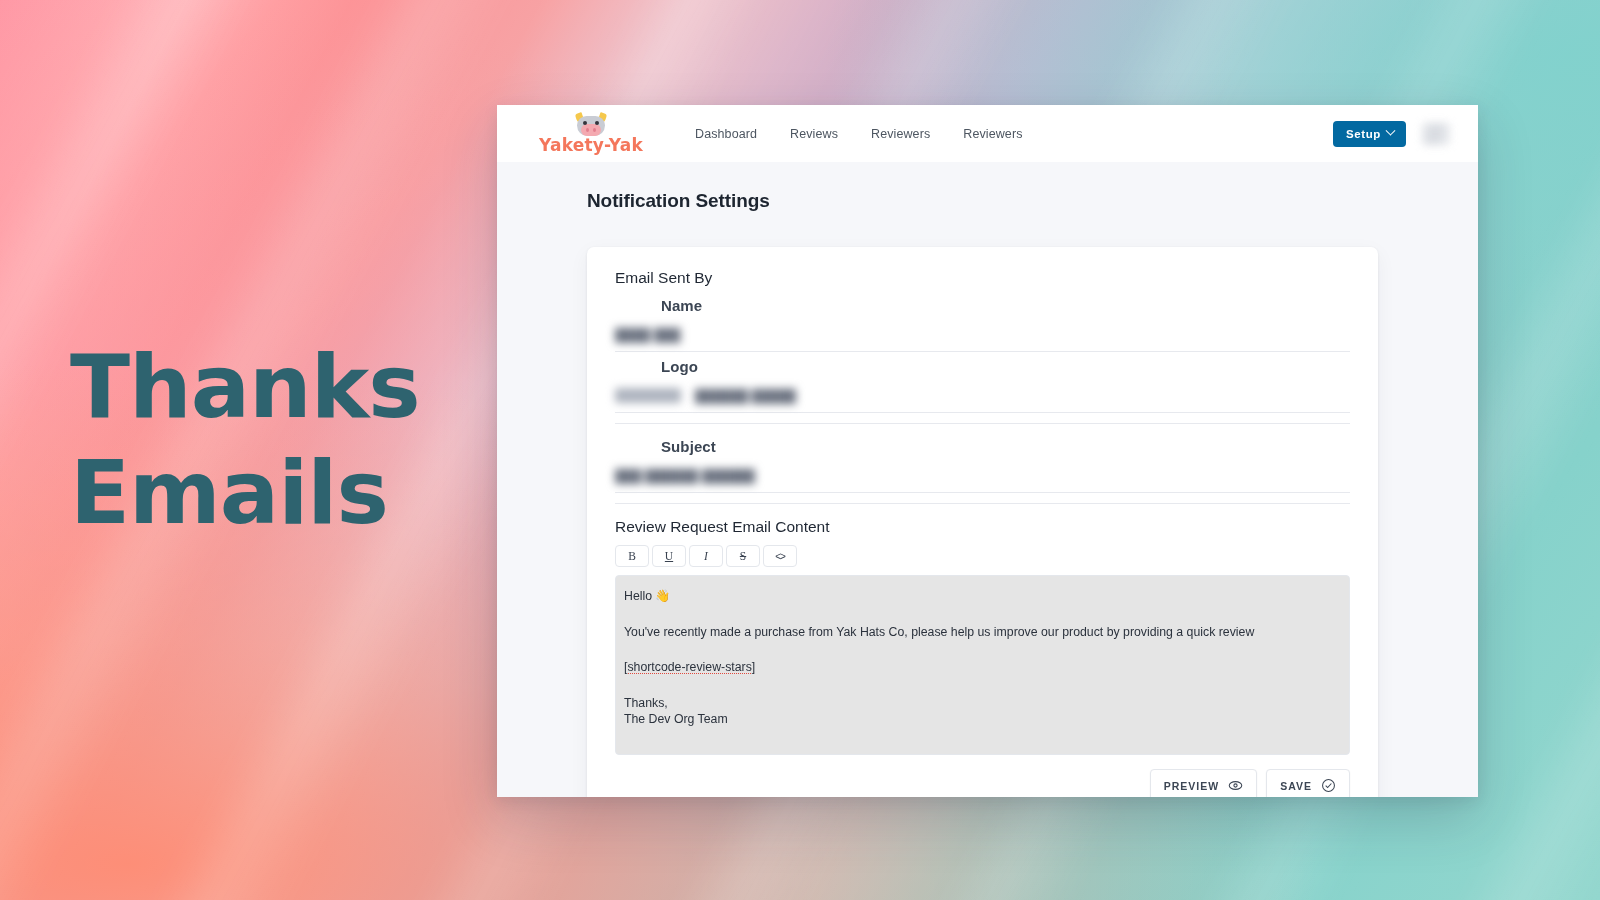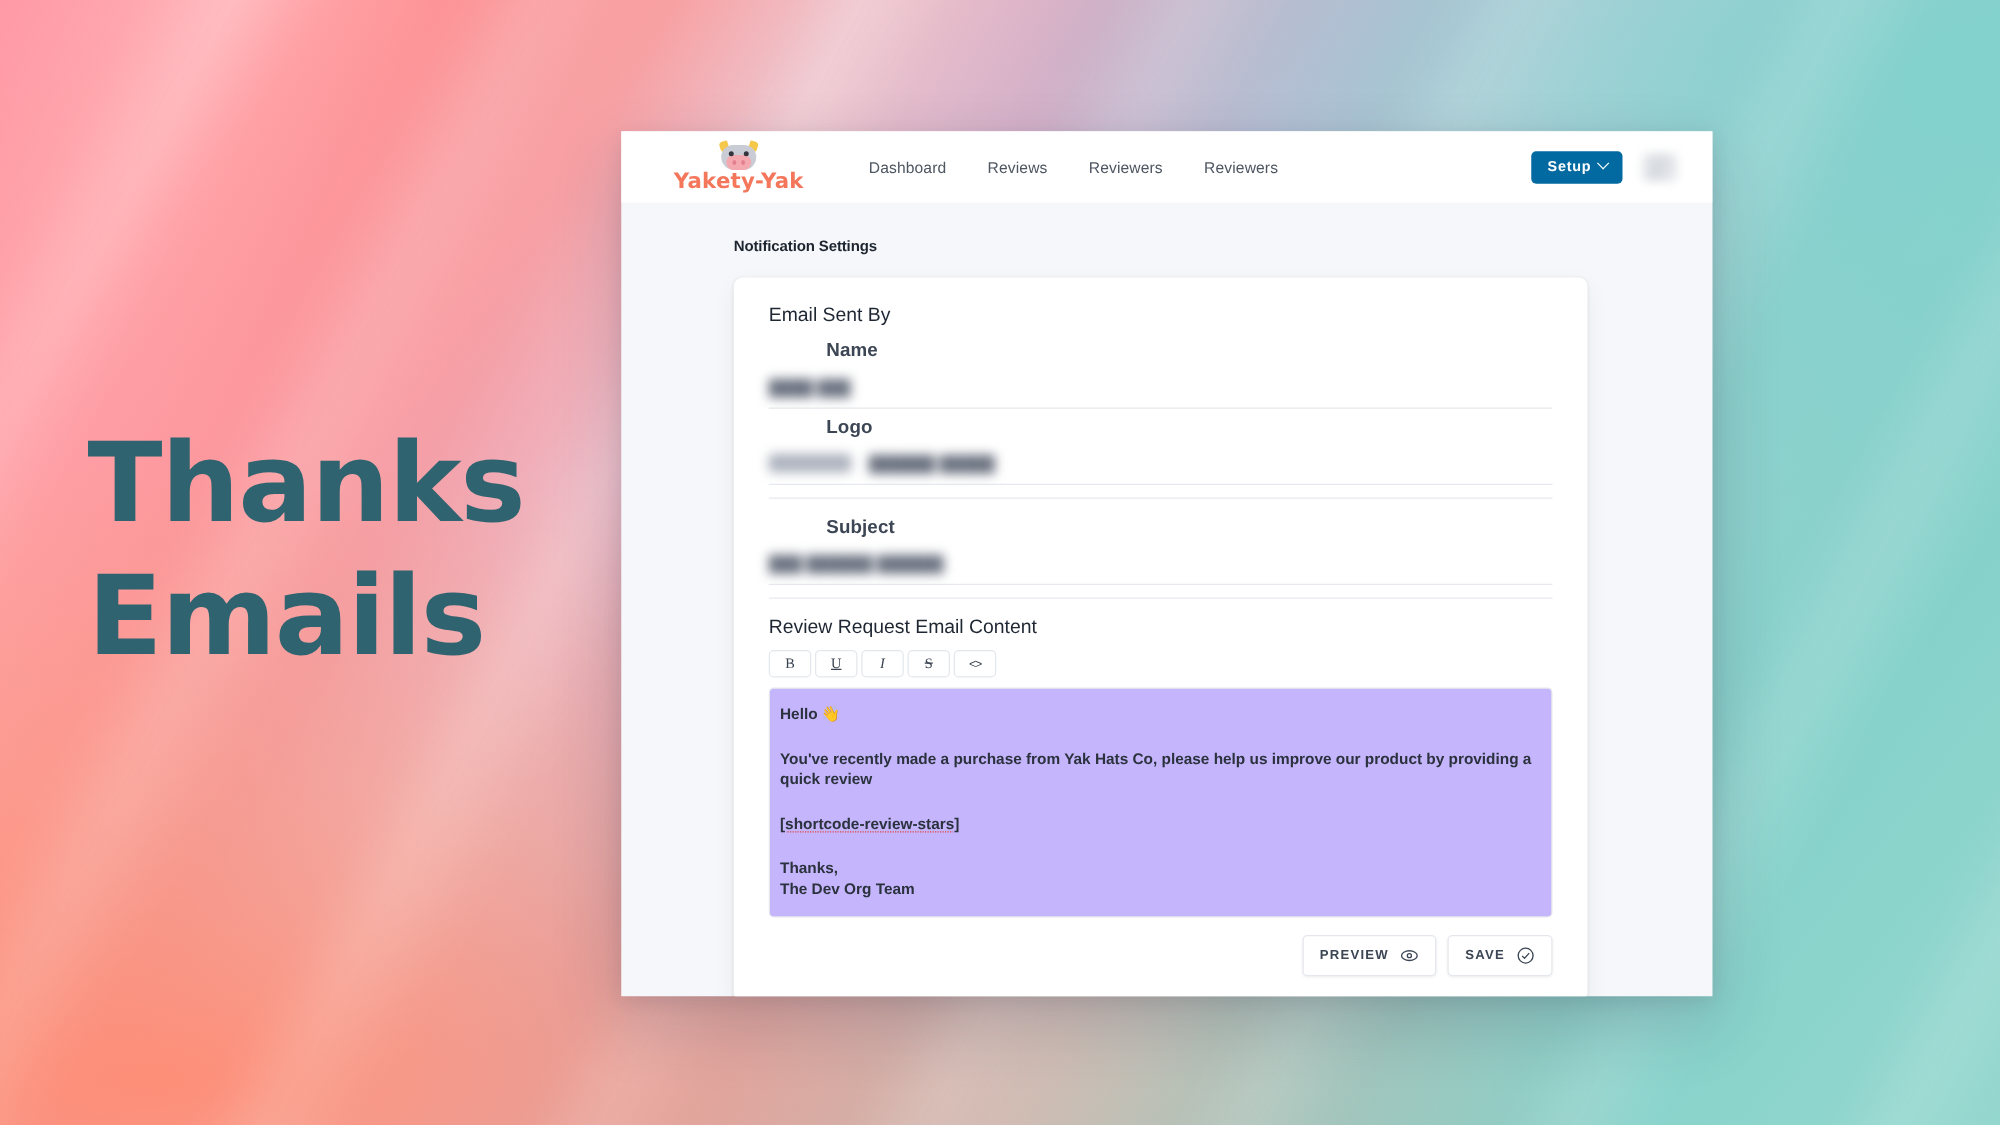--- a/index.html
+++ b/index.html
@@ -72,21 +72,21 @@
     letter-spacing: -1px;
     color: #2e636f;
     white-space: pre-line;
     font-family: "DejaVu Sans", sans-serif;
   }
 
   
   .app-window {
     position: absolute;
     left: 497px; top: 105px;
-    width: 873px; height: 692px;
+    width: 981px; height: 692px;
     background: #f6f7fa;
     overflow: hidden;
     z-index: 4;
     box-shadow: 0 22px 52px rgba(40,35,60,0.20), 0 4px 14px rgba(40,35,60,0.10);
   }
 
   
   .app-header {
     height: 57px;
     background: #ffffff;
@@ -131,21 +131,21 @@
   }
   .chev { width: 7px; height: 7px; border-right: 1.6px solid #fff; border-bottom: 1.6px solid #fff; transform: rotate(45deg) translate(-2px,-2px); }
   .avatar-blur {
     width: 28px; height: 22px; border-radius: 4px;
     background: linear-gradient(100deg, #e4e6ea, #cfd3da 45%, #e8eaee);
     filter: blur(4px); opacity: .85;
   }
 
   
   .content { padding: 28px 100px 0 90px; }
-  .page-title { font-size: 12px; font-weight: 700; color: #1d2530; margin-bottom: 18px; letter-spacing: -0.1px; }
+  .page-title { font-size: 19px; font-weight: 700; color: #1d2530; margin-bottom: 35px; letter-spacing: -0.1px; }
 
   .card {
     background: #fff;
     border-radius: 7px;
     padding: 22px 28px 20px 28px;
     box-shadow: 0 1px 3px rgba(30,40,60,0.09), 0 6px 20px rgba(30,40,60,0.05);
   }
   .section-title { font-size: 15.5px; color: #1f2733; font-weight: 400; margin-bottom: 10px; }
 
   .field-label { font-size: 15px; font-weight: 700; color: #3c4654; margin-bottom: 4px; letter-spacing: 0.1px; padding-left: 46px; }
@@ -187,24 +187,23 @@
     font-family: "Liberation Serif", serif;
   }
   .tool-btn.u span { text-decoration: underline; }
   .tool-btn.i span { font-style: italic; }
   .tool-btn.s span { text-decoration: line-through; }
   .tool-btn.code { font-family: "Liberation Sans", sans-serif; font-size: 10px; letter-spacing: -1px; }
 
   .editor-box {
     border: 1px solid #e4e7ec;
     border-radius: 4px;
-    background: #c4b5fd;
+    background: #e5e5e5;
     padding: 12px 7px 13px 8px;
     min-height: 180px;
-    font-weight: bold;
   }
   .editor-box p {
     font-size: 12.3px;
     color: #2b323d;
     line-height: 1.35;
     margin-bottom: 19px;
   }
   .editor-box p:last-child { margin-bottom: 0; }
   .spell {
     text-decoration: underline;

